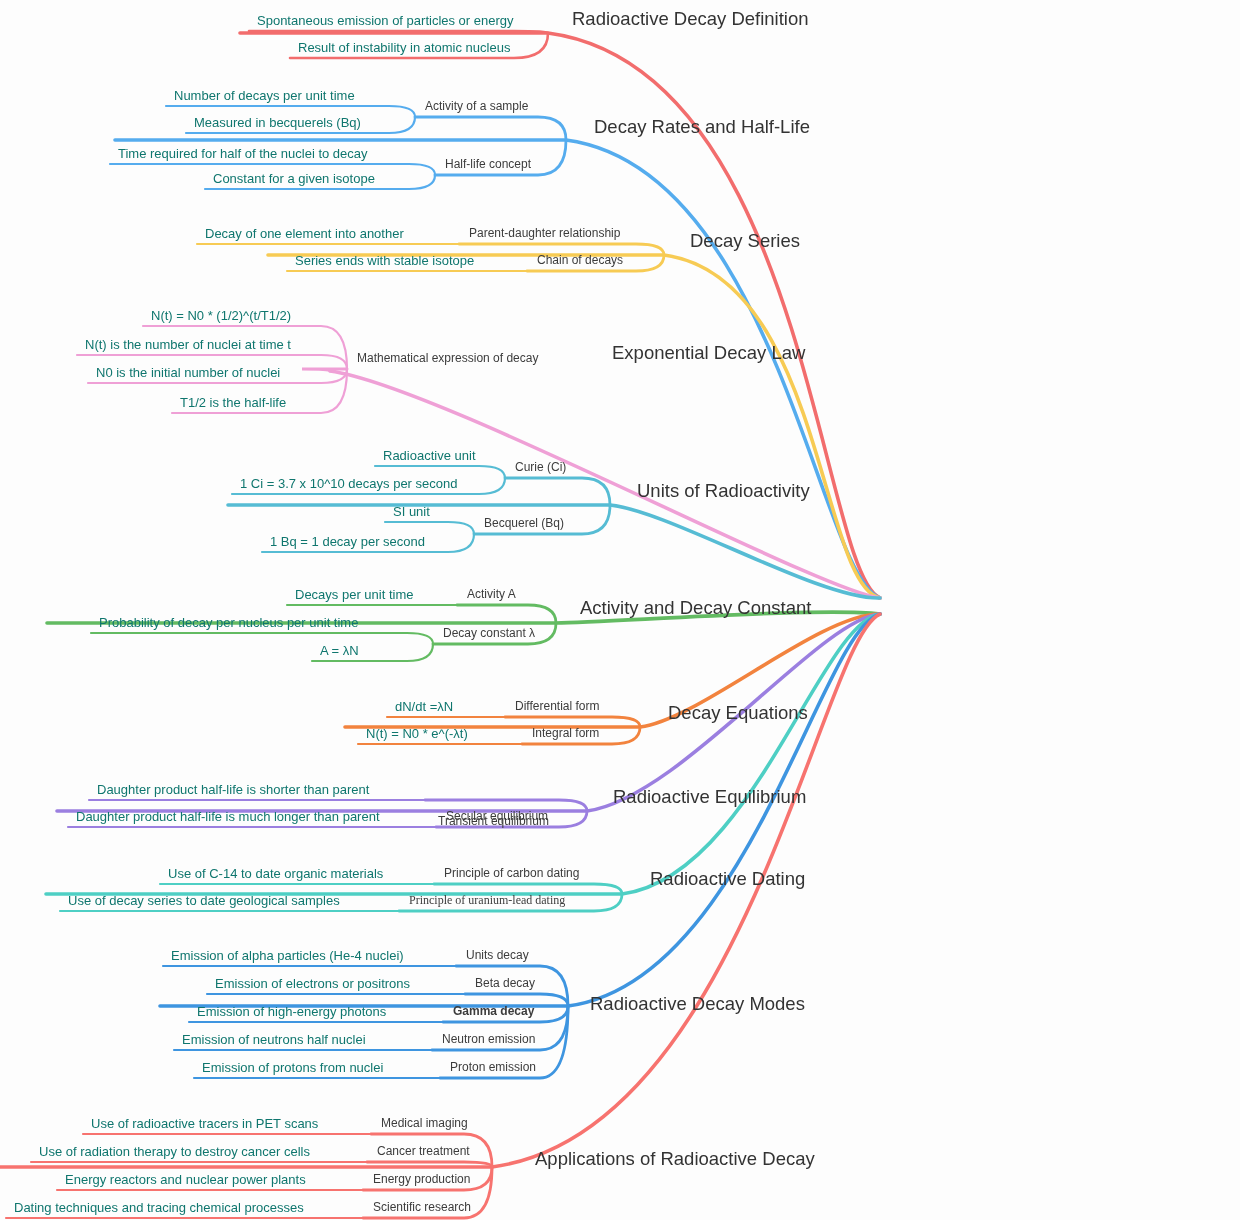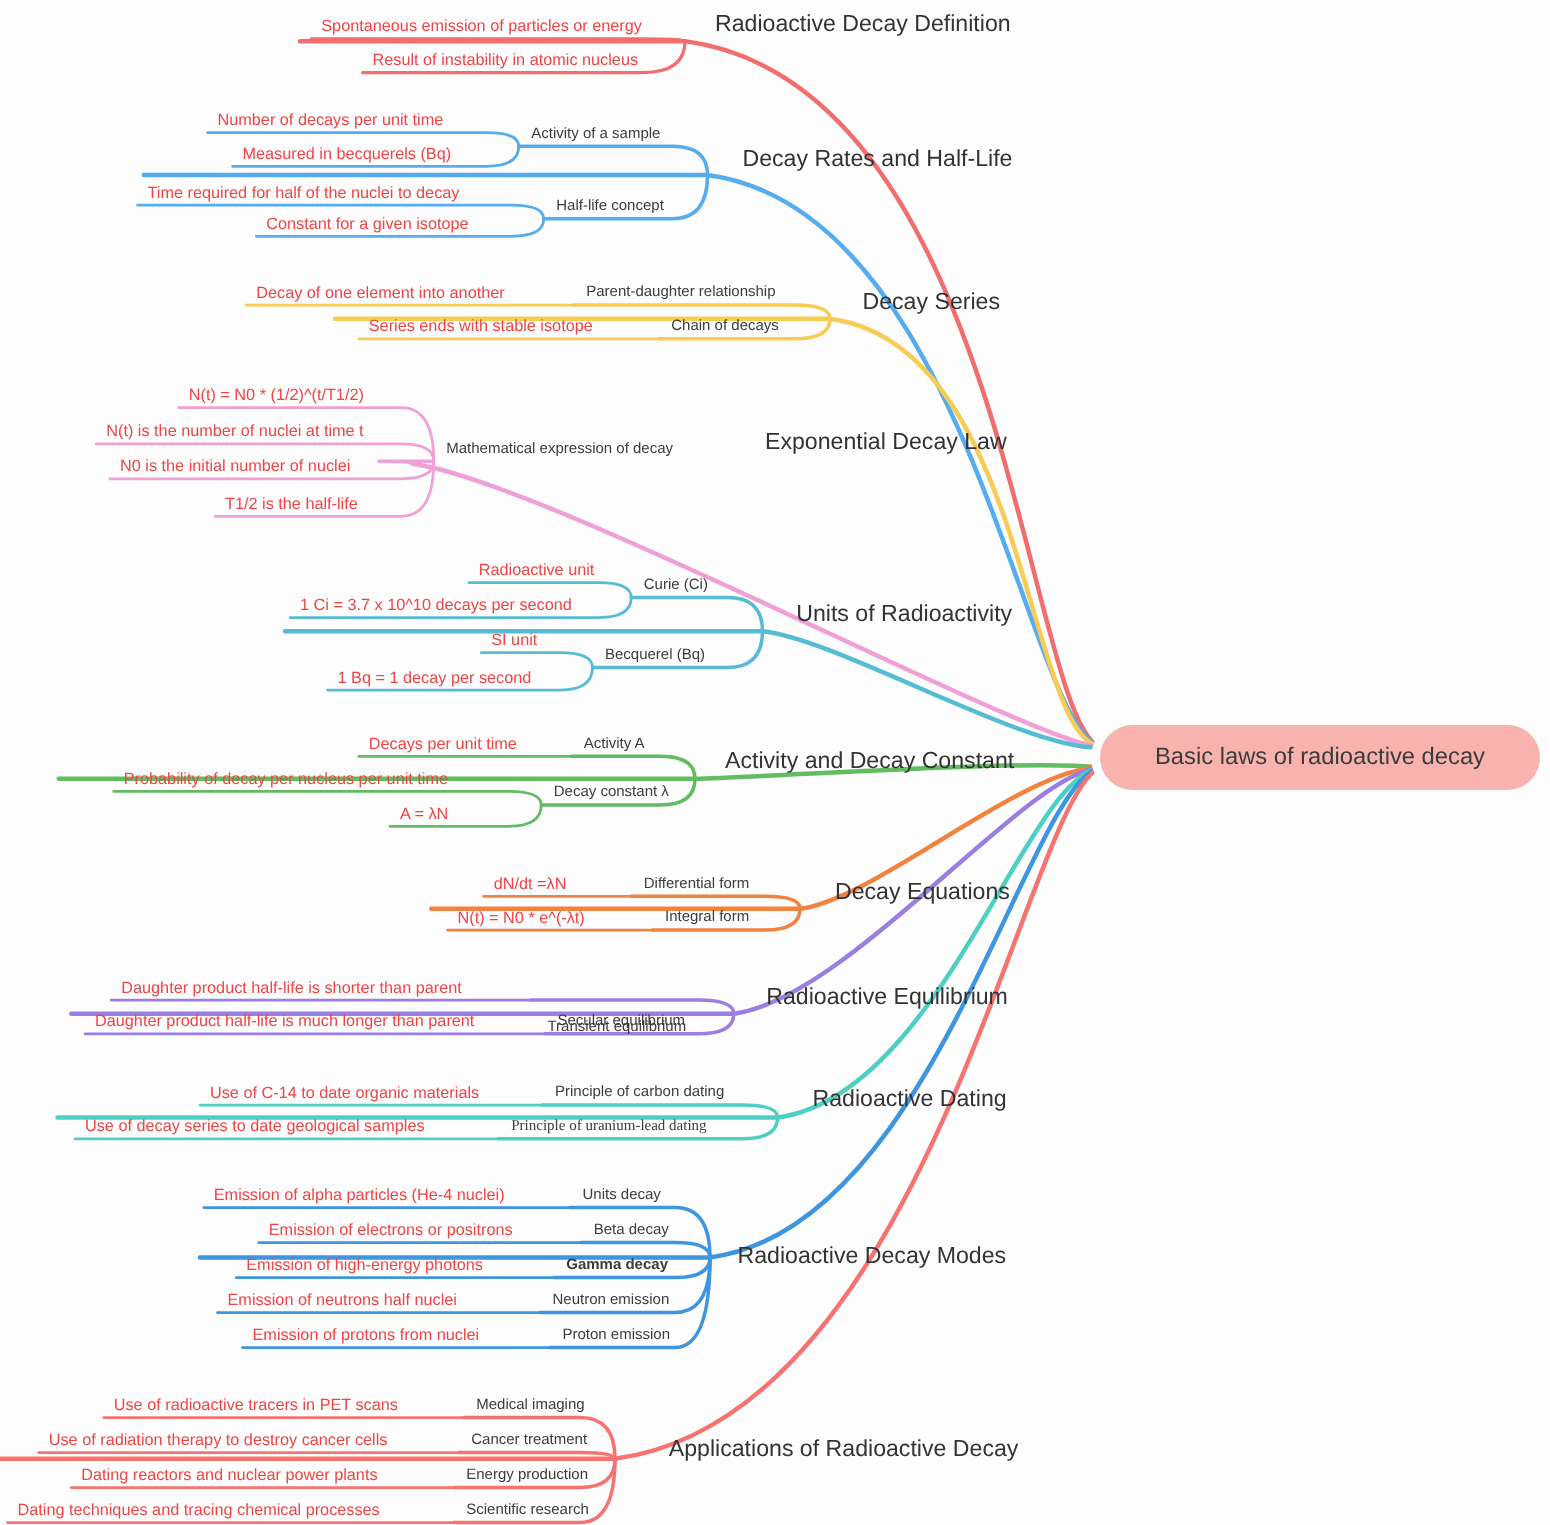--- a/index.html
+++ b/index.html
@@ -2,21 +2,21 @@
 <html><head>
 <meta charset="utf-8">
 <style>
   html,body{margin:0;padding:0;background:#fdfdfd;}
   #map{position:relative;width:1240px;height:1220px;background:#fdfdfd;
        font-family:"Liberation Sans","DejaVu Sans",sans-serif;overflow:hidden;}
   svg.layer{position:absolute;left:0;top:0;width:1240px;height:1220px;}
   .lbl{position:absolute;color:#3a3a3a;white-space:nowrap;line-height:1;}
   .main-topic{font-size:18.5px;color:#333;}
   .sub-topic{font-size:12px;color:#3c3c3c;}
-  .leaf-topic{font-size:13px;color:#ef4444;}
+  .leaf-topic{font-size:13px;color:#0f766e;}
   .center-node{position:absolute;border-radius:26px;background:#f9b3ae;
      box-shadow:0 0 0 7px #fdfdfd;display:flex;align-items:center;justify-content:center;}
   .center-label{font-size:19px;color:#3b3b3b;white-space:nowrap;}
 </style>
 </head>
 <body>
 
 <div id="map">
   <svg class="layer" id="edges">
       <path d="M 880 598 C 820 571.62 , 805.85 67.38 , 548 33 L 240 33" fill="none" stroke="#f26d6d" stroke-width="3.6" stroke-linecap="round"></path>
@@ -149,20 +149,17 @@
       <div class="lbl sub-topic" style="top: 1033px; left: 442px;">Neutron emission</div>
       <div class="lbl leaf-topic" style="top: 1033px; left: 182px;">Emission of neutrons half nuclei</div>
       <div class="lbl sub-topic" style="top: 1061px; left: 450px;">Proton emission</div>
       <div class="lbl leaf-topic" style="top: 1061px; left: 202px;">Emission of protons from nuclei</div>
       <div class="lbl main-topic" style="top: 1150px; left: 535px;">Applications of Radioactive Decay</div>
       <div class="lbl sub-topic" style="top: 1117px; left: 381px;">Medical imaging</div>
       <div class="lbl leaf-topic" style="top: 1117px; left: 91px;">Use of radioactive tracers in PET scans</div>
       <div class="lbl sub-topic" style="top: 1145px; left: 377px;">Cancer treatment</div>
       <div class="lbl leaf-topic" style="top: 1145px; left: 39px;">Use of radiation therapy to destroy cancer cells</div>
       <div class="lbl sub-topic" style="top: 1173px; left: 373px;">Energy production</div>
-      <div class="lbl leaf-topic" style="top: 1173px; left: 65px;">Dating reactors and nuclear power plants</div>
+      <div class="lbl leaf-topic" style="top: 1173px; left: 65px;">Energy reactors and nuclear power plants</div>
       <div class="lbl sub-topic" style="top: 1201px; left: 373px;">Scientific research</div>
       <div class="lbl leaf-topic" style="top: 1201px; left: 14px;">Dating techniques and tracing chemical processes</div>
     </div>
-  <div class="center-node" id="center-node" style="left: 880px; top: 580px; width: 352px; height: 52px; background: rgb(249, 179, 174);">
-    <span class="center-label" style="color: rgb(59, 59, 59);">Basic laws of radioactive decay</span>
-  </div>
 </div>
 
 </body></html>

